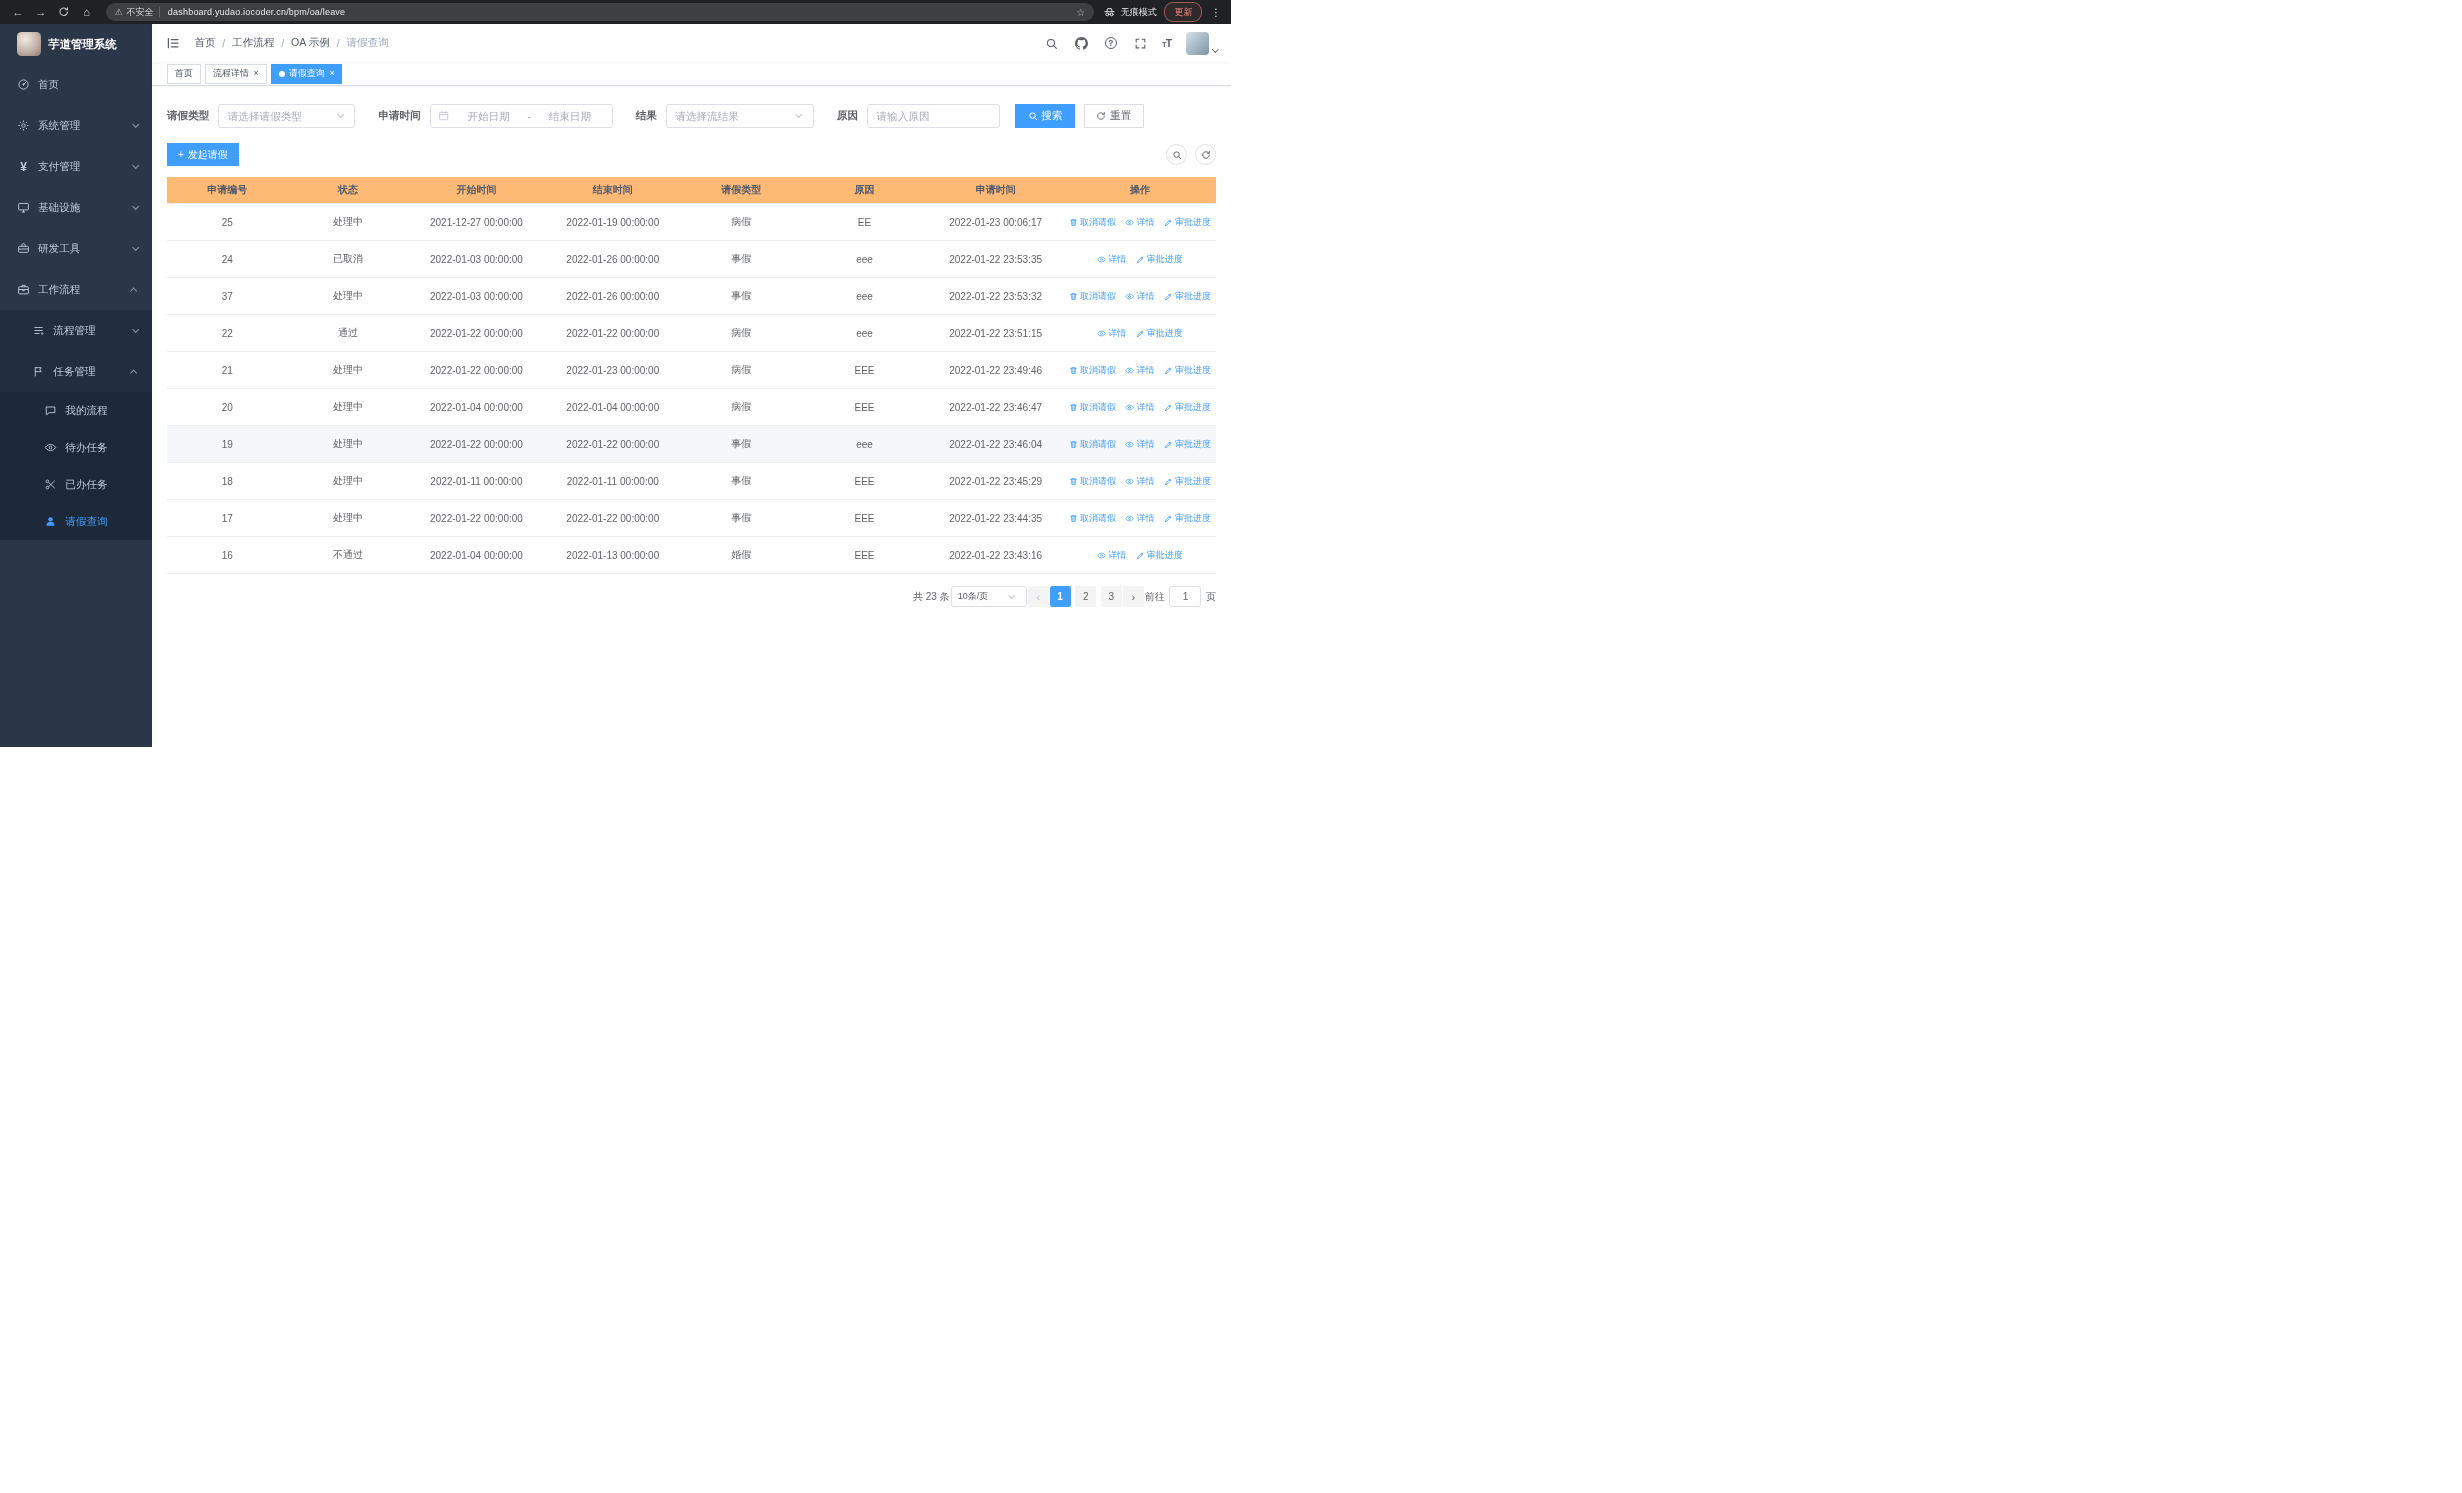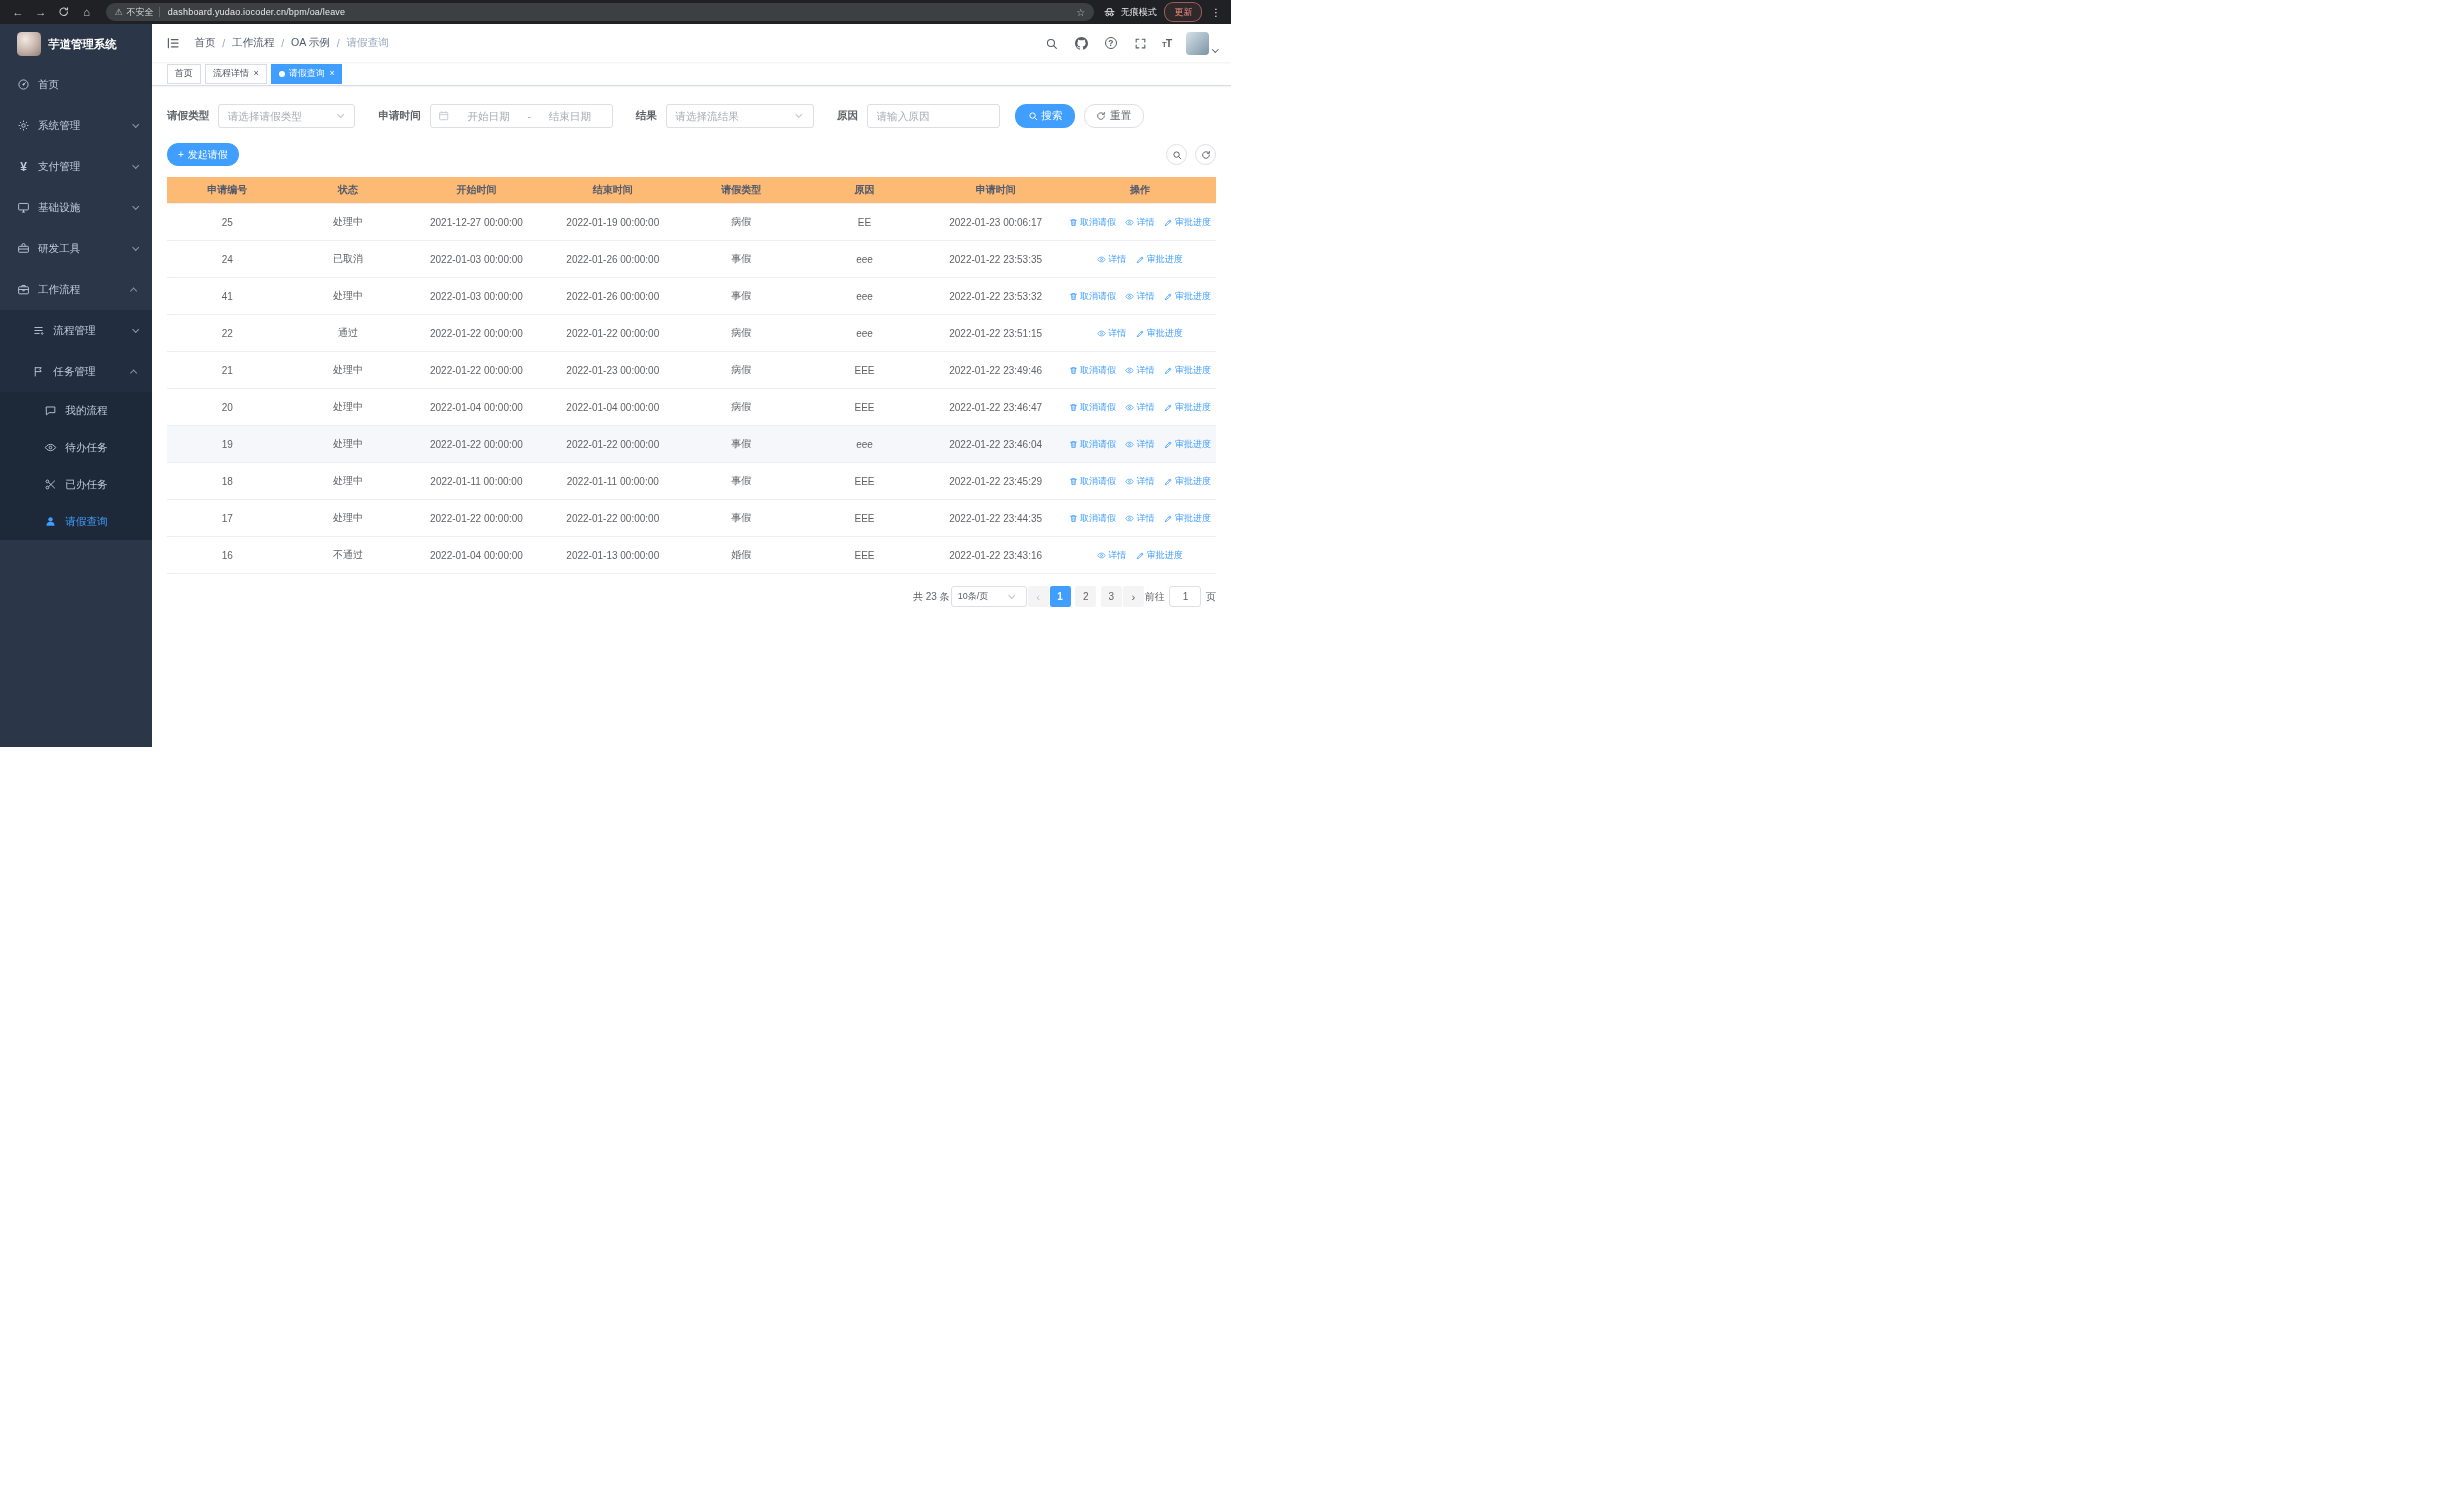--- a/index.html
+++ b/index.html
@@ -97,21 +97,21 @@
               transform:rotate(45deg) translateY(-1.5px); margin-right:7.6px; flex-shrink:0; }
   .w-leave { width:137px; }
   .w-result { width:148px; }
   .w-reason { width:133px; }
   .daterange { width:183px; padding:0 7.6px; gap:1.5px; }
   .cal-ic { color:#c0c4cc; width:11.4px; height:11.4px; flex-shrink:0; margin-right:3px; }
   .cal-ic svg { width:11.4px; height:11.4px; }
   .daterange input { padding:0 1.5px; text-align:center; width:59px; flex:1; }
   .range-sep { color:#a8abb2; padding:0 3px; }
 
-  .btn { height:24px; border-radius:11px; font-size:10.6px; display:inline-flex; align-items:center; gap:3.8px;
+  .btn { height:24px; border-radius:0; font-size:10.6px; display:inline-flex; align-items:center; gap:3.8px;
          cursor:pointer; padding:0 11.4px; font-family:inherit; border:0.8px solid transparent; }
   .btn svg { width:10px; height:10px; }
   .btn-primary { background:#409eff; border-color:#409eff; color:#fff; }
   .btn-default { background:#fff; border-color:#dcdfe6; color:#606266; }
   .btn-search { margin-right:9px; }
 
   
   .toolbar-row { margin-top:15px; display:flex; align-items:center; }
   .btn-create { height:23px; font-size:10px; padding:0 10px; }
   .tb-icons { margin-left:auto; display:flex; gap:7.6px; }
@@ -512,21 +512,21 @@
                     <span class="op-icon">
                       <svg viewBox="0 0 24 24" fill="none" stroke="currentColor" stroke-width="2" stroke-linecap="round" stroke-linejoin="round">
                         <path d="M4 20l1-4L16 5l3 3L8 19l-4 1z"></path>
                         <path d="M13.5 7.5l3 3"></path>
                       </svg>
                     </span>
                     <span>审批进度</span>
                   </a></td>
               </tr>
               <tr>
-                <td>41</td>
+                <td>37</td>
                 <td>处理中</td>
                 <td>2022-01-03 00:00:00</td>
                 <td>2022-01-26 00:00:00</td>
                 <td>事假</td>
                 <td>eee</td>
                 <td>2022-01-22 23:53:32</td>
                 <td><a class="op-link">
                     <span class="op-icon">
                       <svg viewBox="0 0 24 24" fill="none" stroke="currentColor" stroke-width="2" stroke-linecap="round" stroke-linejoin="round">
                         <path d="M4 6h16M9 6V4h6v2M6.5 6l1 14h9l1-14M10 10v7M14 10v7"></path>

